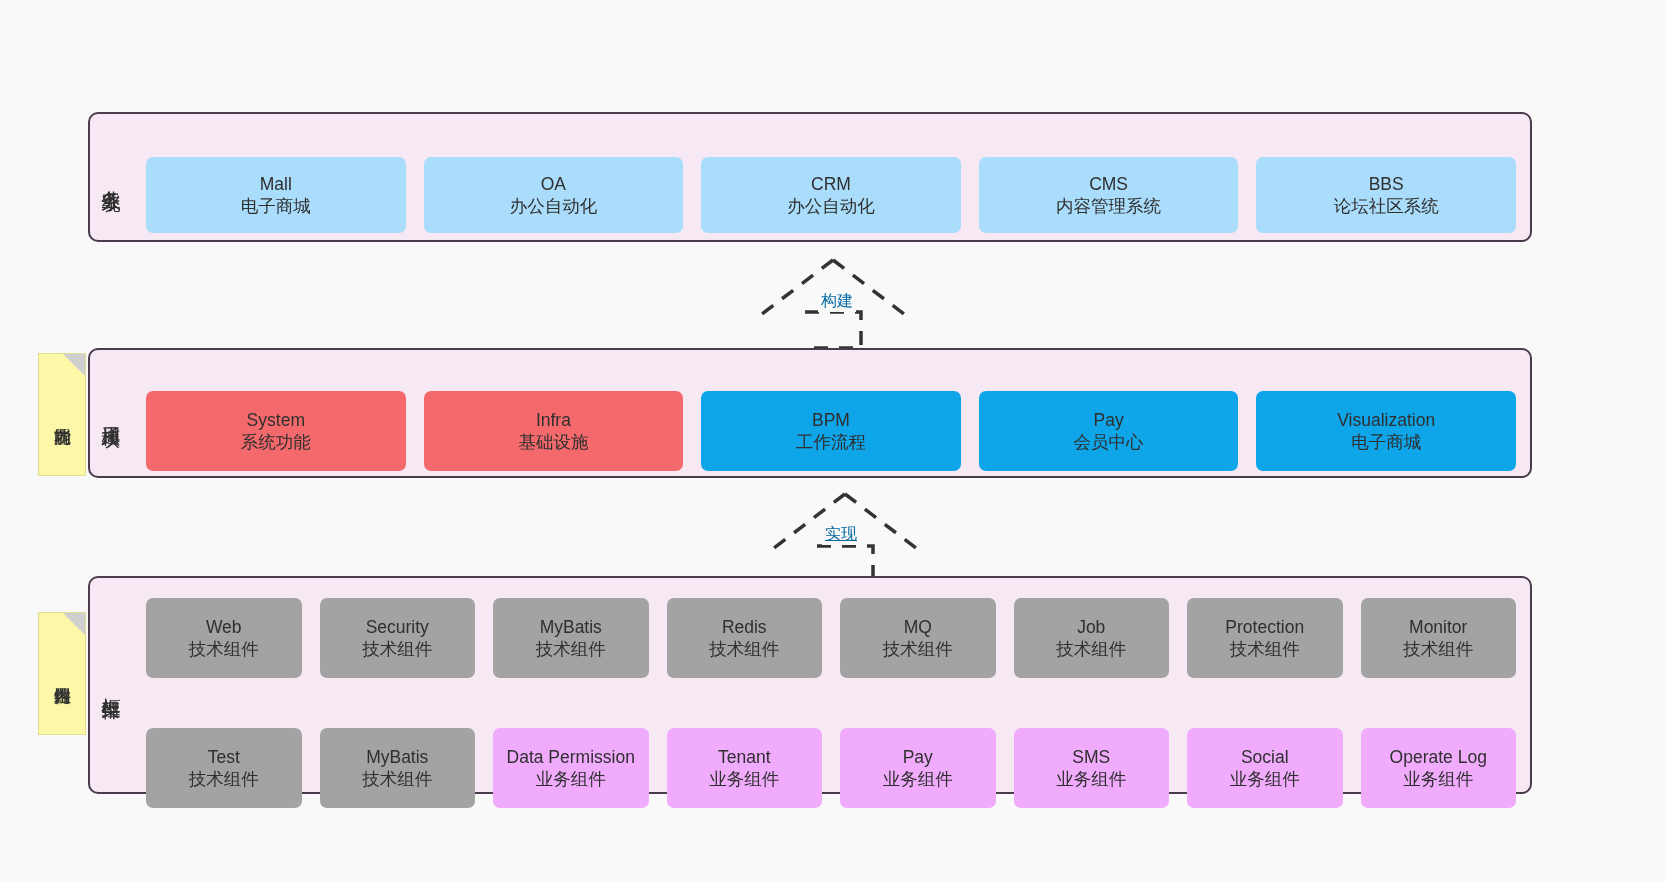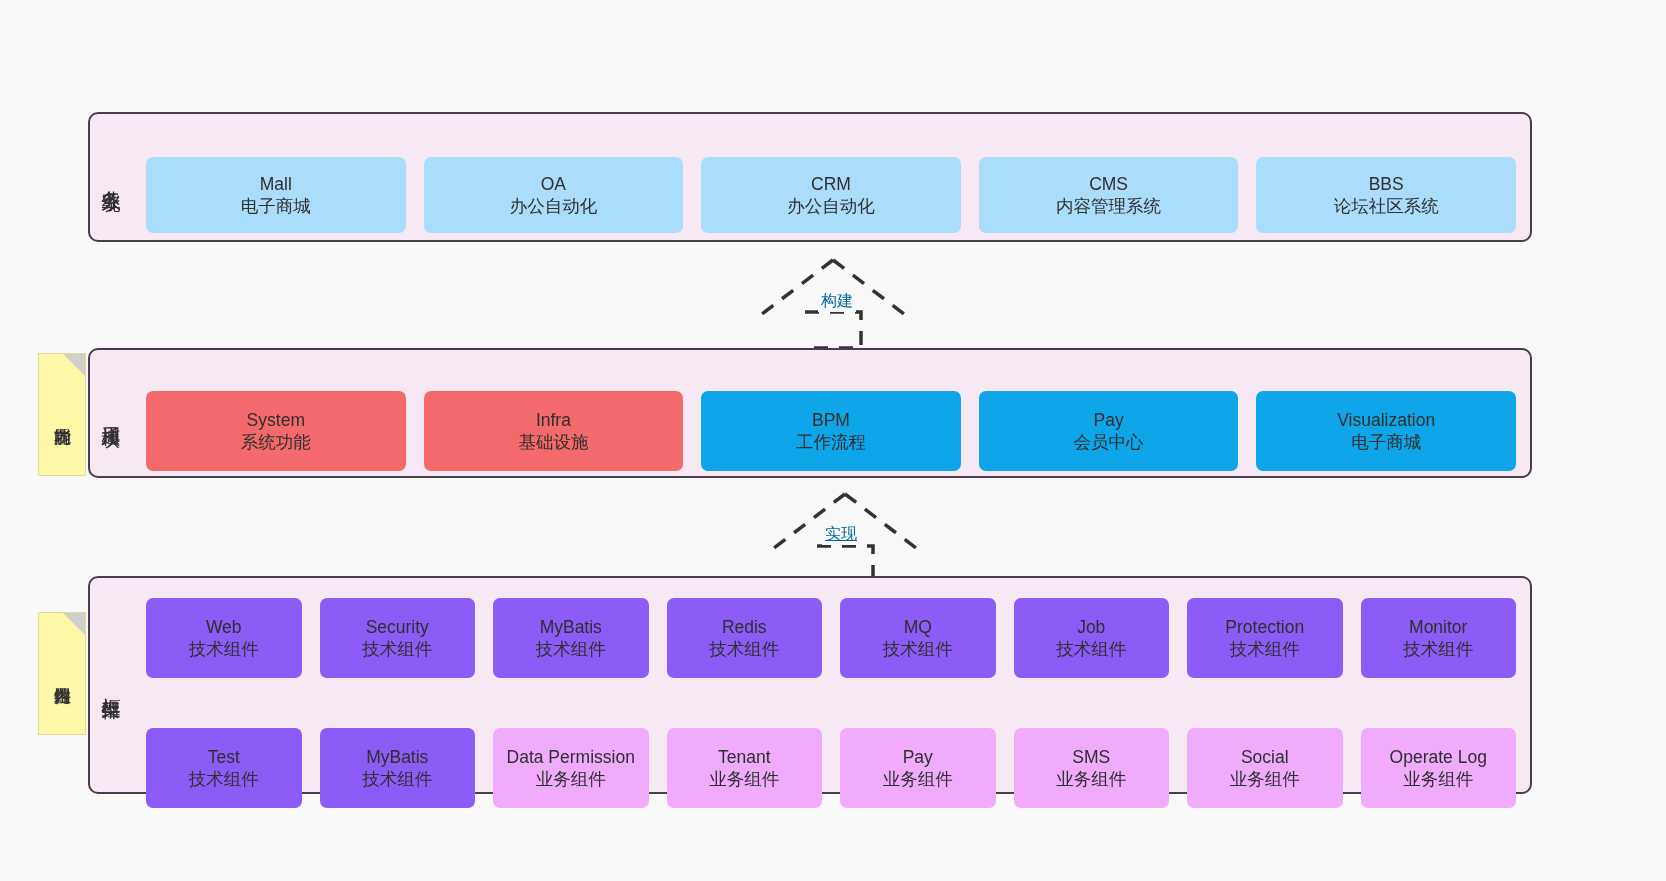--- a/index.html
+++ b/index.html
@@ -66,21 +66,21 @@
     box-sizing:border-box;
     padding:4px 6px;
   }
   .cell .en{display:block;}
   .cell .cn{display:block;}
 
   
   .c-blue       {background:#aadcfb;}
   .c-red        {background:#f4696b;}
   .c-pink       {background:#0ea5e9;}
-  .c-green      {background:#8b5cf6;}
+  .c-green      {background:#a3a3a3;}
   .c-lightgreen {background:#f0abfc;}
 
   
   #layer-business{left:88px;top:112px;width:1444px;height:130px;}
   #layer-business .cell{height:76px;}
 
   #layer-common{left:88px;top:348px;width:1444px;height:130px;}
   #layer-common .cell{height:80px;}
 
   #layer-framework{left:88px;top:576px;width:1444px;height:218px;}

